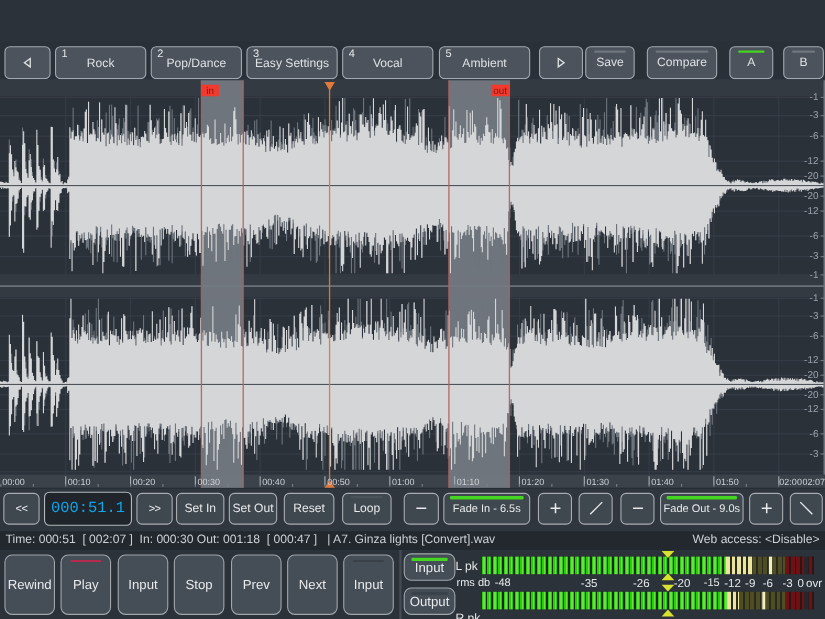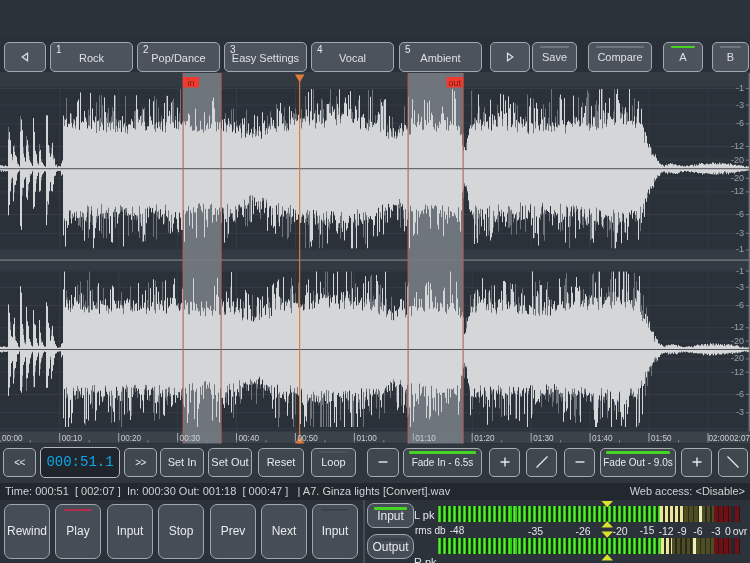--- a/index.html
+++ b/index.html
@@ -300,21 +300,21 @@
 <div id="bottom">
       <div class="bb" style="left:4px;width:46px;">Rewind</div>
       <div class="bb" style="left:55px;width:46px;"><div class="bline" style="background:#b52b4e;"></div>Play</div>
       <div class="bb" style="left:107px;width:46px;">Input</div>
       <div class="bb" style="left:210px;width:46px;">Prev</div>
       <div class="bb" style="left:158px;width:46px;">Stop</div>
       <div class="bb" style="left:261px;width:46px;">Next</div>
       <div class="bb" style="left:312px;width:46px;"><div class="bline" style="background:#3a4149;"></div>Input</div>
       <div style="position:absolute;left:363px;top:0;width:1.5px;height:63px;background:#454c54;"></div>
       <div class="iob" style="top:3px;"><div class="bline" style="background:#45d421;left:6px;right:6px;top:3px;"></div>Input</div>
-      <div class="iob" style="top:34px;border-radius:10px;"><div class="bline" style="background:#39414a;left:6px;right:6px;top:3px;"></div>Output</div>
+      <div class="iob" style="top:34px;"><div class="bline" style="background:#39414a;left:6px;right:6px;top:3px;"></div>Output</div>
       <div class="mlabel" style="left:414px;top:9px;">L pk</div>
       <div class="mlabel" style="left:415px;top:25px;font-size:10px;">rms db</div>
       <div class="mlabel" style="left:414px;top:56px;">R pk</div>
       <div class="meter" style="top:5.5px;">
         <div class="mseg g" style="left:0.0px;width:222.0px;"></div>
         <div class="mseg ylit" style="left:222.0px;width:24.0px;"></div>
         <div class="mseg odim" style="left:246.0px;width:15.0px;"></div>
         <div class="mseg pkseg" style="left:261.0px;width:3.0px;"></div>
         <div class="mseg odim" style="left:264.0px;width:11.5px;"></div>
         <div class="mseg rdim" style="left:276.0px;width:17.0px;"></div>

